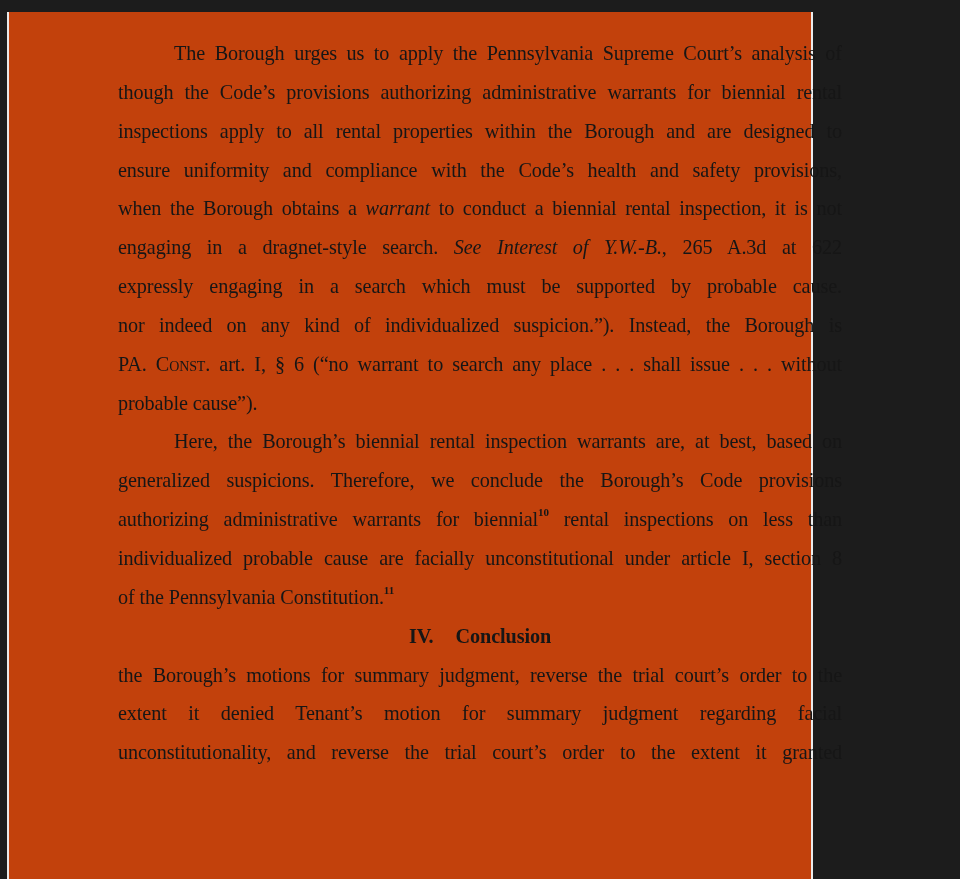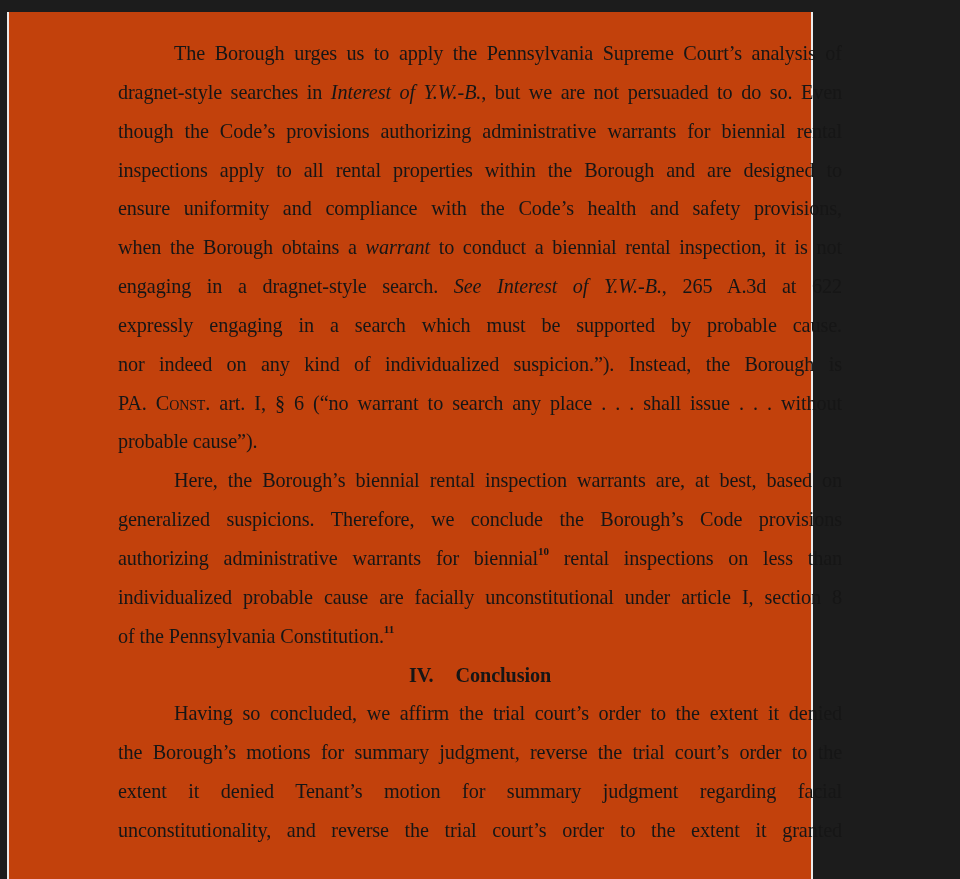--- a/index.html
+++ b/index.html
@@ -75,21 +75,20 @@
   </style>
 </head>
 <body>
 
 <div class="frame">
   <div class="page">
     <div class="text-block">
 
       <div>
           <div class="line indent"><span>The Borough urges us to apply the Pennsylvania Supreme Court’s analysis of</span></div>
-          <div class="line"><span>dragnet-style searches in </span><i>Interest of Y.W.-B.</i><span>, but we are not persuaded to do so.  Even</span></div>
           <div class="line"><span>though the Code’s provisions authorizing administrative warrants for biennial rental</span></div>
           <div class="line"><span>inspections apply to all rental properties within the Borough and are designed to</span></div>
           <div class="line"><span>ensure uniformity and compliance with the Code’s health and safety provisions,</span></div>
           <div class="line"><span>when the Borough obtains a </span><i>warrant</i><span> to conduct a biennial rental inspection, it is not</span></div>
           <div class="line"><span>engaging in a dragnet-style search.  </span><i>See Interest of Y.W.-B.</i><span>, 265 A.3d at 622</span></div>
           <div class="line"><span>expressly engaging in a search which must be supported by probable cause.</span></div>
           <div class="line"><span>nor indeed on any kind of individualized suspicion.”).  Instead, the Borough is</span></div>
           <div class="line"><span>PA. </span><span class="sc">Const</span><span>. art. I, § 6 (“no warrant to search any place . . . shall issue . . . without</span></div>
           <div class="line last"><span>probable cause”).</span></div>
         </div>
@@ -100,21 +99,20 @@
           <div class="line"><span>authorizing administrative warrants for biennial</span><sup>10</sup><span> rental inspections on less than</span></div>
           <div class="line"><span>individualized probable cause are facially unconstitutional under article I, section 8</span></div>
           <div class="line last"><span>of the Pennsylvania Constitution.</span><sup>11</sup></div>
         </div>
 
       <div class="line center heading">
         <span class="num">IV.</span><span>Conclusion</span>
       </div>
 
       <div>
-          <div class="line indent"><span>Having so concluded, we affirm the trial court’s order to the extent it denied</span></div>
           <div class="line"><span>the Borough’s motions for summary judgment, reverse the trial court’s order to the</span></div>
           <div class="line"><span>extent it denied Tenant’s motion for summary judgment regarding facial</span></div>
           <div class="line"><span>unconstitutionality, and reverse the trial court’s order to the extent it granted</span></div>
         </div>
 
     </div>
   </div>
 </div>
 
 </body></html>

